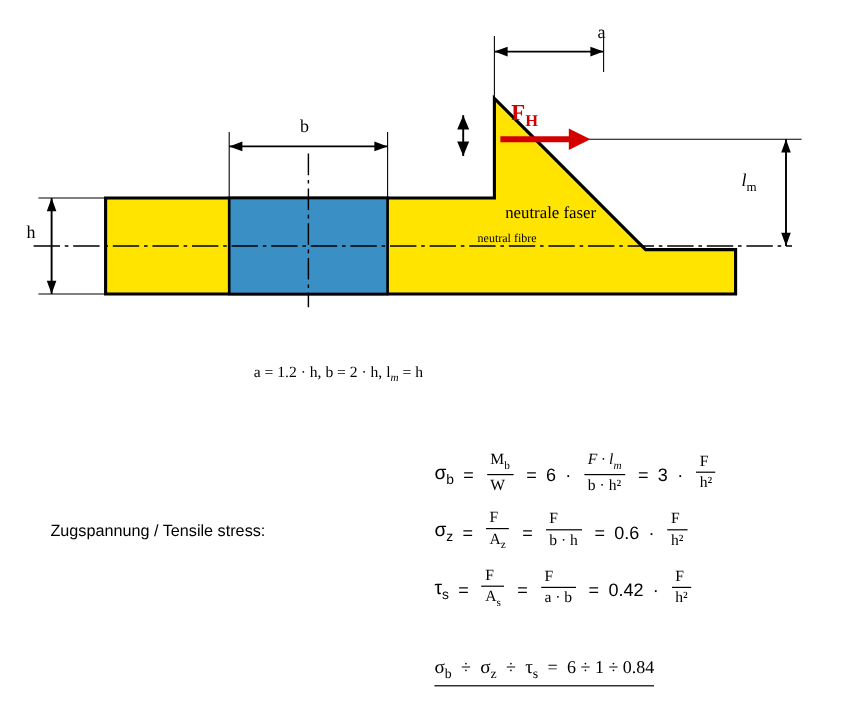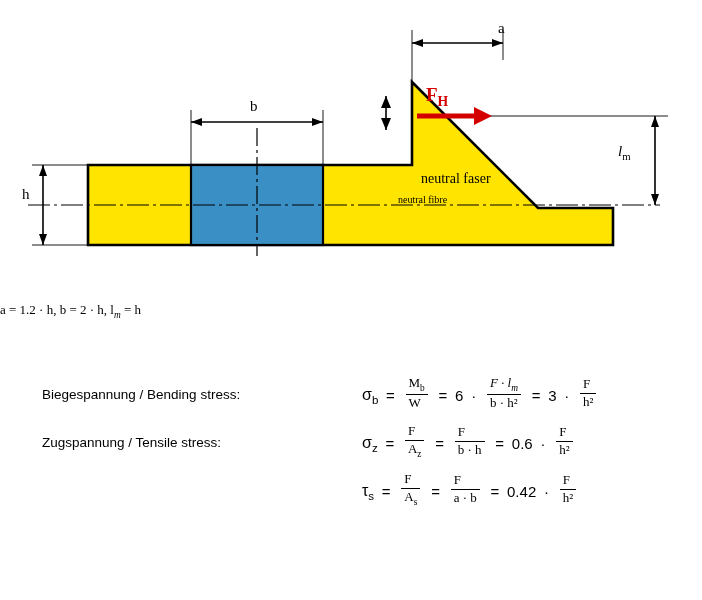--- a/index.html
+++ b/index.html
@@ -33,21 +33,21 @@
     white-space: nowrap;
   }
   .serif {
     font-family: "Liberation Serif", serif;
   }
   .cond-note {
     position: absolute;
     left: 0;
     top: 302px;
     width: 564px;
-    text-align: left;
+    text-align: center;
     font-family: "Liberation Serif", serif;
     font-size: 13px;
   }
   .rows {
     position: absolute;
     left: 0;
     top: 375px;
     width: 702px;
   }
   .row {
@@ -166,29 +166,28 @@
   <div class="lbl serif" style="left:498px; top:20px; font-size:15px;">a</div>
 
   <div class="lbl serif" style="left:250px; top:98px; font-size:15px;">b</div>
 
   <div class="lbl serif" style="left:22px; top:186px; font-size:15px;">h</div>
 
   <div class="lbl serif" style="left:618px; top:143px; font-size:15px;text-align:right;"><span class="ital">l</span><span class="sub">m</span></div>
 
   <div class="lbl serif" style="left:426px; top:84px; font-size:19px; font-weight:bold; color:#d40000;text-align:center;"><span>F</span><span class="sub">H</span></div>
 
-  <div class="lbl serif" style="left:421px; top:171px; font-size:14px;">neutral faser</div>
+  <div class="lbl serif" style="left:421px; top:171px; font-size:14px;">neutrale faser</div>
   <div class="lbl serif" style="left:398px; top:194px; font-size:10px;">neutral fibre</div>
 
   <div class="cond-note"><span>a = 1.2 · h,  b = 2 · h,  l</span><span class="sub ital">m</span><span> = h</span></div>
 
   <div class="rows">
 
     <div class="row">
-      <div class="name">Biegespannung / Bending stress:</div>
       <div class="eq">
         <span class="math sym"><span>σ</span><span class="sub">b</span></span>
         <span class="math op">=</span>
         <span class="frac">
           <span class="num"><span>M</span><span class="sub">b</span></span>
           <span class="den">W</span>
         </span>
         <span class="math op">=</span>
         <span class="math">6</span>
         <span class="math op">·</span>
@@ -247,14 +246,23 @@
         <span class="math">0.42</span>
         <span class="math op">·</span>
         <span class="frac">
           <span class="num">F</span>
           <span class="den">h²</span>
         </span>
       </div>
     </div>
   </div>
 
+  <div class="summary">
+    <span class="sym"><span>σ</span><span class="sub">b</span></span>
+    <span class="op">÷</span>
+    <span class="sym"><span>σ</span><span class="sub">z</span></span>
+    <span class="op">÷</span>
+    <span class="sym"><span>τ</span><span class="sub">s</span></span>
+    <span class="op">=</span>
+    <span>6 ÷ 1 ÷ 0.84</span>
+  </div>
 
 </div>
 
 </body></html>

